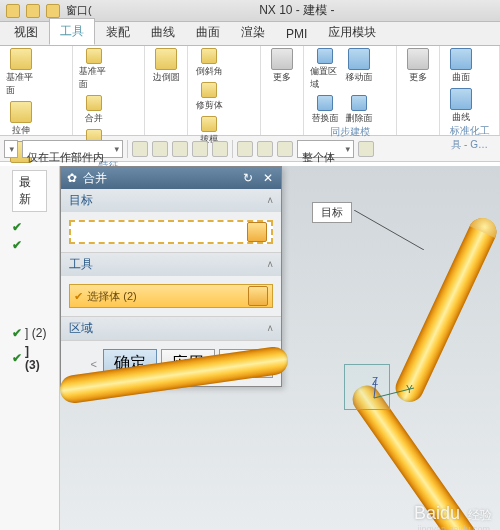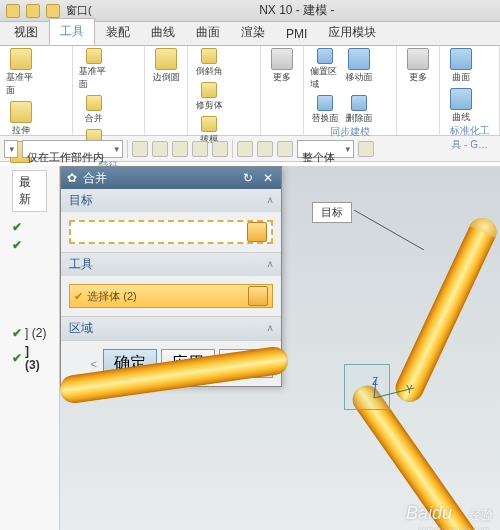--- a/index.html
+++ b/index.html
@@ -69,21 +69,21 @@
   .t2 { width:28px; height:200px; bottom:-40px; right:70px; transform:rotate(-35deg); }
   .t3 { width:28px; height:230px; bottom:40px; left:20px; transform:rotate(82deg); }
   .t1::after { content:""; position:absolute; top:0; left:0; width:28px; height:14px; border-radius:14px 14px 0 0; background:radial-gradient(circle at 50% 60%,#fff0a0,#e0a030); }
   
   .projcube { position:absolute; bottom:120px; right:110px; width:46px; height:46px; border:1px solid #7aa; background:rgba(200,230,230,.2); }
   .axis { position:absolute; bottom:140px; right:130px; font-size:10px; color:#3a7a5a; }
   .axis .y { position:absolute; left:36px; top:-6px; color:#3a7a5a; }
   .axis .z { position:absolute; left:2px; top:-14px; color:#3a5aa0; }
   .axis svg { position:absolute; left:0; top:-10px; }
   
-  .watermark { position:absolute; right:8px; bottom:6px; color:rgba(255,255,255,.85); font-size:18px; font-style:italic; text-shadow:0 0 3px rgba(0,0,0,.3); display:flex; align-items:baseline; gap:16px;margin-top:32px; }
+  .watermark { position:absolute; right:8px; bottom:6px; color:rgba(255,255,255,.85); font-size:18px; text-shadow:0 0 3px rgba(0,0,0,.3); display:flex; align-items:baseline; gap:8px;margin-top:32px; }
   .watermark .sub { font-size:12px; }
   .wm2 { position:absolute; right:10px; bottom:-4px; font-size:9px; color:rgba(200,200,200,.6); }
 </style>
 </head>
 <body>
 
 <div class="titlebar">
   <div class="qat">
     <div class="qat-icon"></div>
     <div class="qat-icon"></div>

